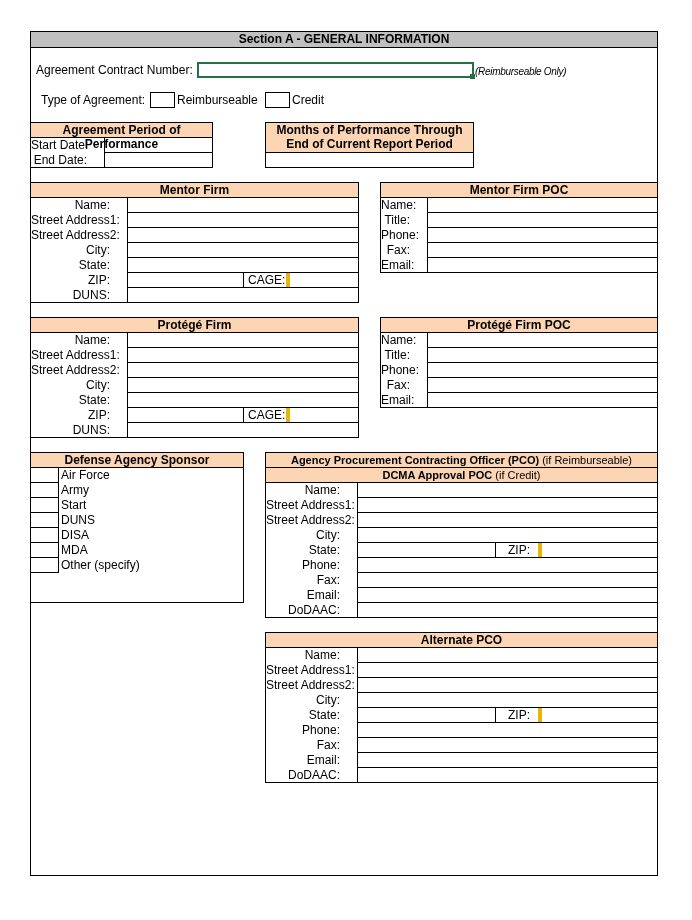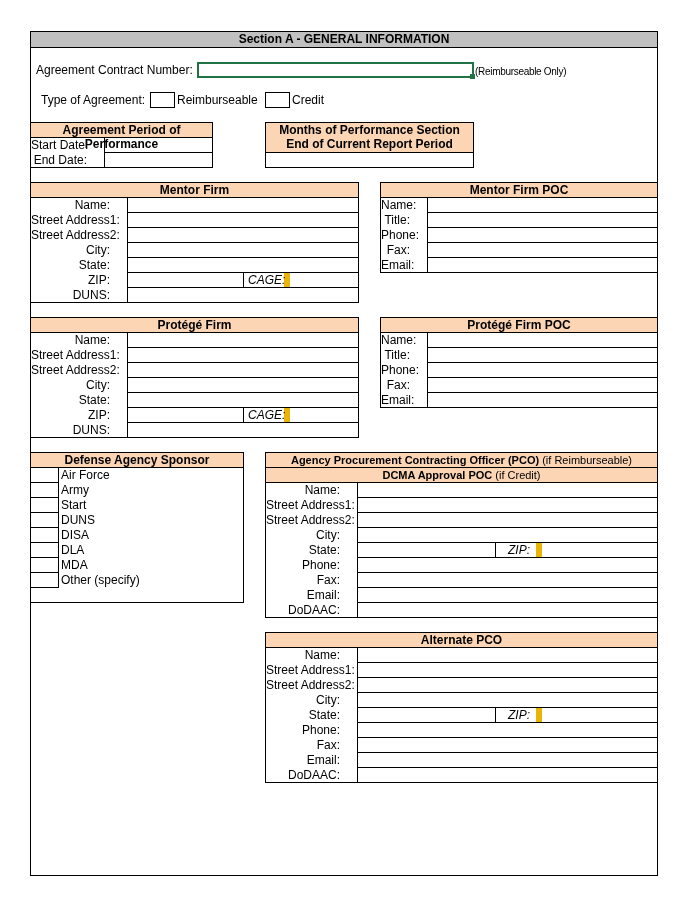--- a/index.html
+++ b/index.html
@@ -12,36 +12,36 @@
   .handle { position: absolute; left: 470px; top: 74px; width: 5px; height: 5px; background: #217346; }
   .chk { position: absolute; width: 25px; height: 16px; border: 1px solid #000; background: #fff; }
   .box { position: absolute; border: 1px solid #000; background: #fff; }
   .hdr { background: #fcd5b4; border-bottom: 1px solid #000; font-weight: bold; text-align: center; font-size: 12px; line-height: 14px; height: 15px; }
   .hdr .nb { font-weight: normal; margin-top: 24px; }
   .row { display: flex; height: 15px; line-height: 14px; }
   .row .k { text-align: right; white-space: nowrap; flex: none; border-right: 1px solid #000; padding-right: 17px; overflow: hidden; }
   .row .v { flex: 1; border-bottom: 1px solid #000; height: 15px; }
   .row .v2 { display: flex; flex: 1; border-bottom: 1px solid #000; height: 15px; }
   .row .v2 .a { border-right: 1px solid #000; }
-  .row .v2 .zl { border-right: 6px solid #eab308; padding-left: 4px; font-style: italic; }
+  .row .v2 .zl { border-right: 4px solid #eab308; padding-left: 4px; }
   .row .v2 .b { flex: 1; }
   .sp-row { display: flex; height: 15px; line-height: 14px; }
   .sp-row .c { width: 28px; border-right: 1px solid #000; border-bottom: 1px solid #000; height: 15px; }
   .sp-row .t { padding-left: 2px; white-space: nowrap; }
 </style>
 </head>
 <body>
 
 <div class="outer"></div>
 <div class="section-header">Section A - GENERAL INFORMATION</div>
 
 <div class="lbl" style="left:36px;top:63px;">Agreement Contract Number:</div>
 <div class="input-green"></div>
 <div class="handle"></div>
-<div class="lbl small" style="left:475px;top:64px;">(Reimburseable Only)</div>
+<div class="lbl small" style="left:475px;top:64px;font-style:italic;">(Reimburseable Only)</div>
 
 <div class="lbl" style="left:41px;top:93px;">Type of Agreement:</div>
 <div class="chk" style="left:150px;top:92px;"></div>
 <div class="lbl" style="left:177px;top:93px;">Reimburseable</div>
 <div class="chk" style="left:265px;top:92px;"></div>
 <div class="lbl" style="left:292px;top:93px;">Credit</div>
 
 <div class="box" style="left:30px;top:122px;width:183px;height:46px;">
   <div class="hdr">Agreement Period of Performance</div>
   <div class="row">
@@ -49,21 +49,21 @@
       <div class="v"></div>
     </div>
   <div class="row">
       <div class="k" style="width:74px;">End Date:</div>
       <div class="v" style="border-bottom:none;"></div>
     </div>
 </div>
 
 <div class="box" style="left:265px;top:122px;width:209px;height:46px;">
   <div class="hdr" style="height:30px;">
-    <div>Months of Performance Section</div>
+    <div>Months of Performance Through</div>
     <div>End of Current Report Period</div>
   </div>
   <div style="height:14px;"></div>
 </div>
 
 <div class="box" style="left:30px;top:182px;width:329px;height:121px;">
   <div class="hdr">Mentor Firm</div>
   <div class="row">
       <div class="k" style="width:97px;">Name:</div>
       <div class="v"></div>
@@ -199,24 +199,20 @@
   <div class="sp-row">
       <div class="c"></div>
       <div class="t">DUNS</div>
     </div>
   <div class="sp-row">
       <div class="c"></div>
       <div class="t">DISA</div>
     </div>
   <div class="sp-row">
       <div class="c"></div>
-      <div class="t">DLA</div>
-    </div>
-  <div class="sp-row">
-      <div class="c"></div>
       <div class="t">MDA</div>
     </div>
   <div class="sp-row">
       <div class="c"></div>
       <div class="t">Other (specify)</div>
     </div>
 </div>
 
 <div class="box" style="left:265px;top:452px;width:393px;height:166px;">
   <div class="hdr" style="font-size:11px;"><span>Agency Procurement Contracting Officer (PCO)</span> <span class="nb">(if Reimburseable)</span></div>

